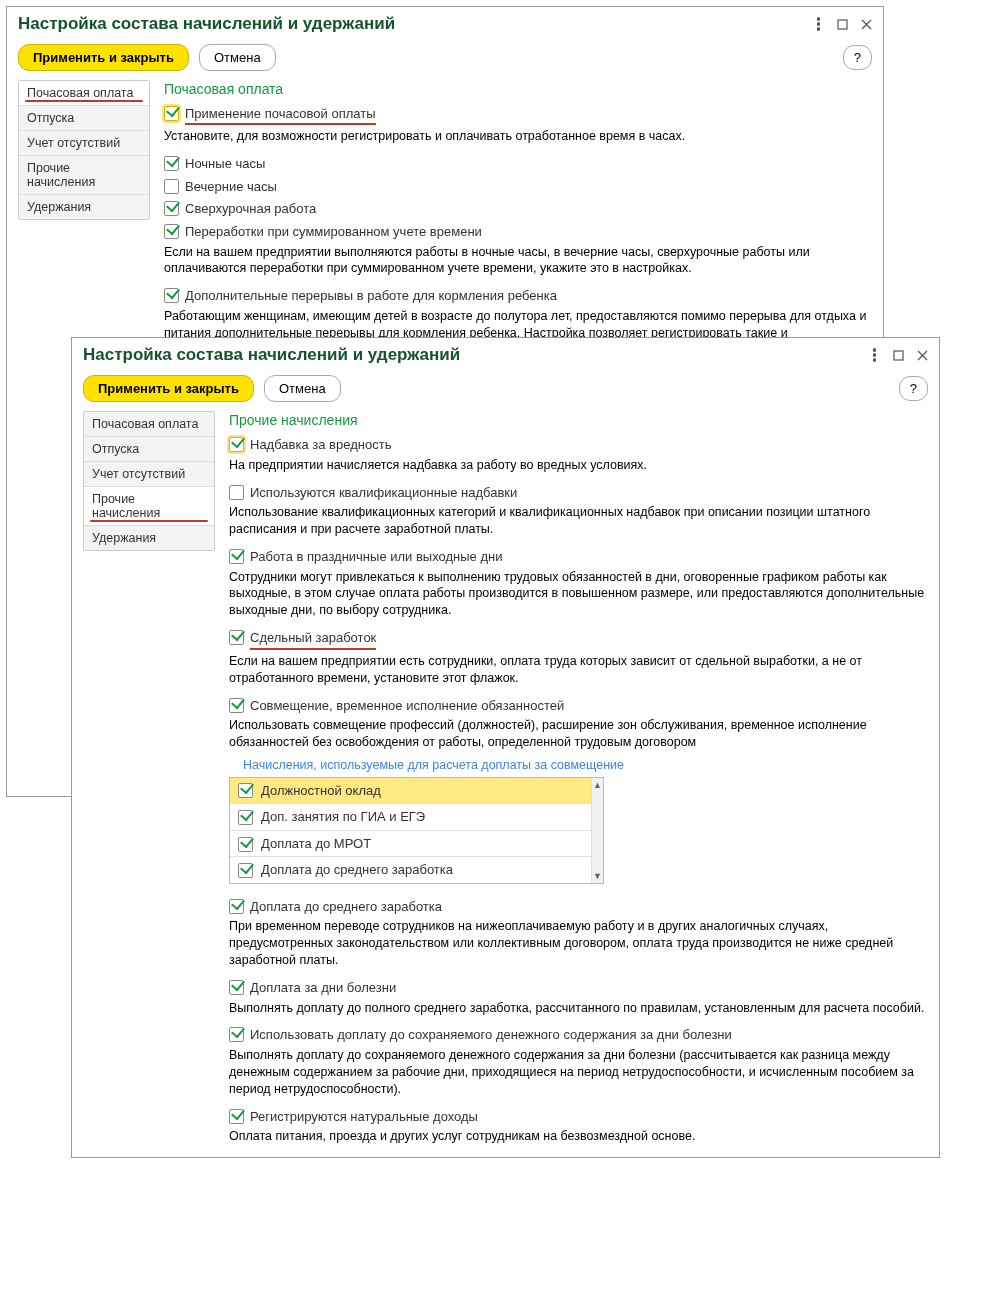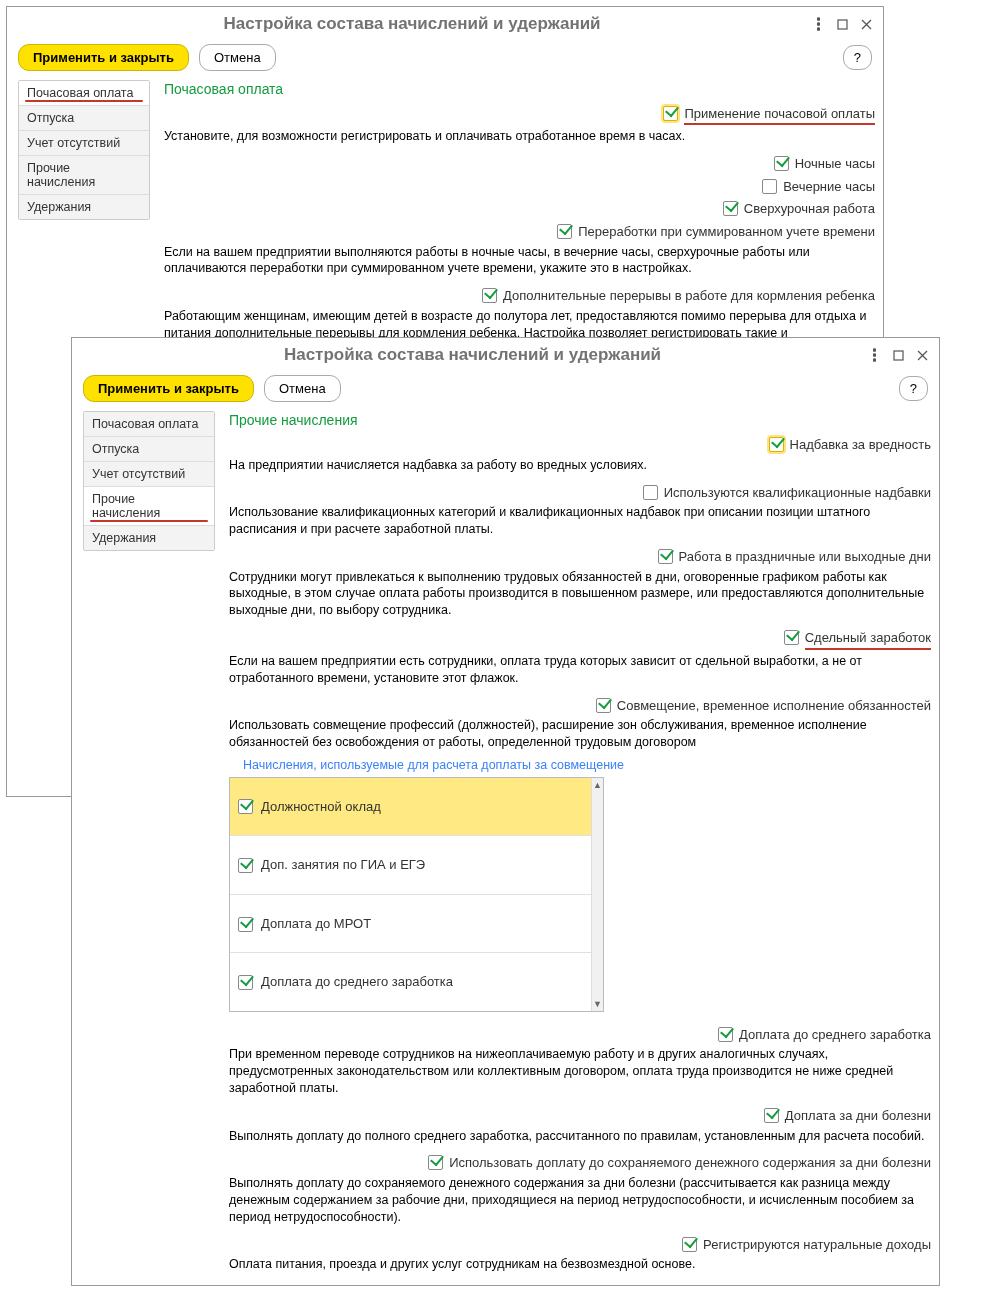--- a/index.html
+++ b/index.html
@@ -21,22 +21,21 @@
   .dialog-2 { width: 869px; position: relative; left: 65px; margin-top: -460px; z-index: 2; }
   .titlebar {
     display: flex;
     align-items: center;
     padding: 6px 5px 0 11px;
   }
   .title {
     flex: 1;
     font-size: 17px;
     font-weight: bold;
-    color: #737373;
-    text-align: center;
+    color: #14532d;
   }
   .win-icons { display: flex; gap: 0; }
   .win-btn {
     width: 24px; height: 22px;
     display: flex; align-items: center; justify-content: center;
     cursor: pointer;
     font-size: 14px;
     color: #555;
   }
   .win-btn svg { stroke: #555; fill: none; stroke-width: 1.2; }
@@ -102,21 +101,20 @@
   .section-title {
     color: #149b3e;
     font-size: 14px;
     margin-bottom: 6px;
   }
   .chk-row {
     display: flex;
     align-items: flex-start;
     gap: 6px;
     margin: 5px 0 0 0;
-    justify-content: flex-end;
   }
   .chk {
     width: 15px; height: 15px;
     border: 1px solid #888;
     border-radius: 2px;
     flex-shrink: 0;
     position: relative;
     margin-top: 1px;
     background: #fff;
   }
@@ -144,21 +142,21 @@
   .subhint { color:#3b82f6; font-size:12.5px; margin:6px 0 2px 14px;}
   .listbox {
     border: 1px solid #bbb;
     width: 375px;
     margin-top: 3px;
     position: relative;
   }
   .listbox-inner { position: relative; }
   .list-row {
     display: flex; align-items: center; gap: 8px;
-    padding: 20px 8px;
+    padding: 4px 8px;
     border-bottom: 1px solid #e0e0e0;
   }
   .list-row:last-child { border-bottom: none; }
   .list-row.sel { background: #ffe982; }
   .list-scroll {
     position: absolute; right: 0; top: 0; bottom: 0; width: 12px;
     background: #f1f1f1;
     border-left: 1px solid #ddd;
     display:flex; flex-direction:column; align-items:center; justify-content:space-between;
     font-size:9px; color:#666; padding:1px 0;

